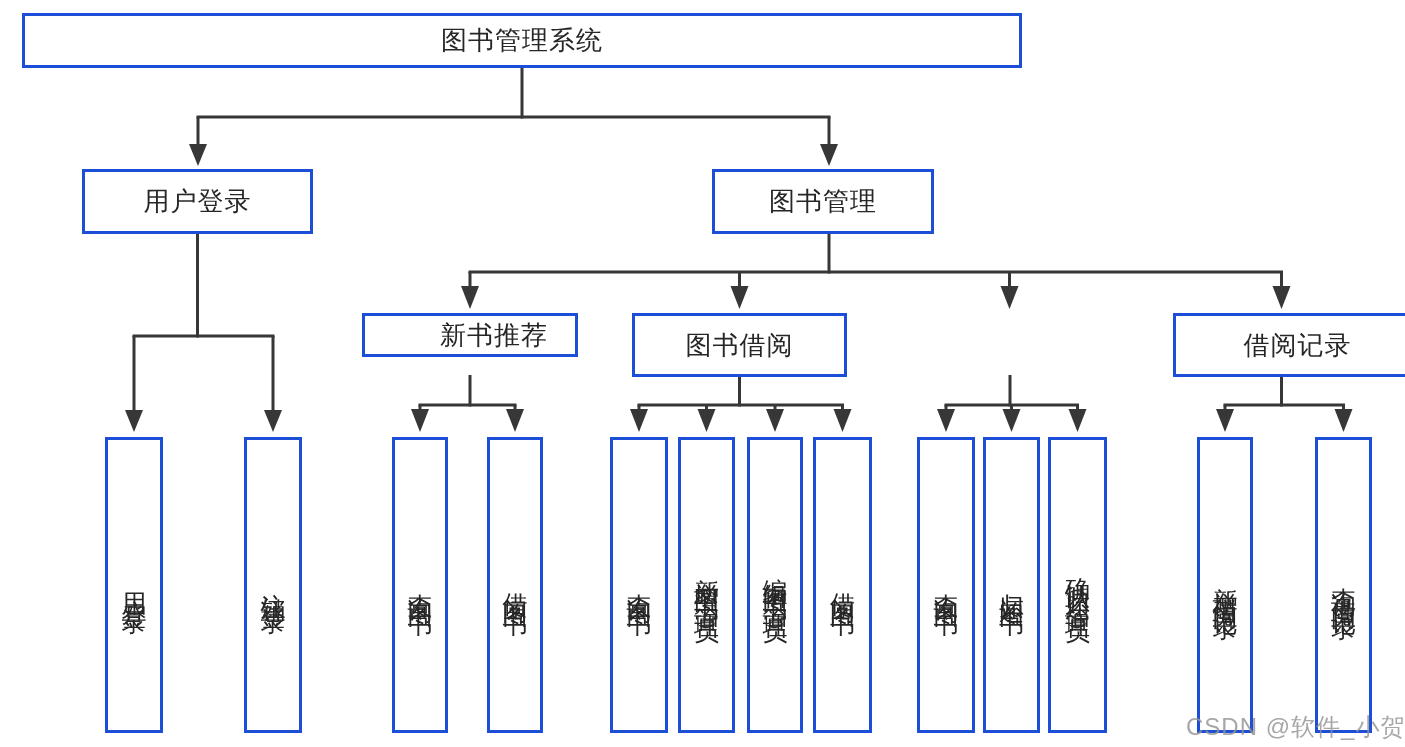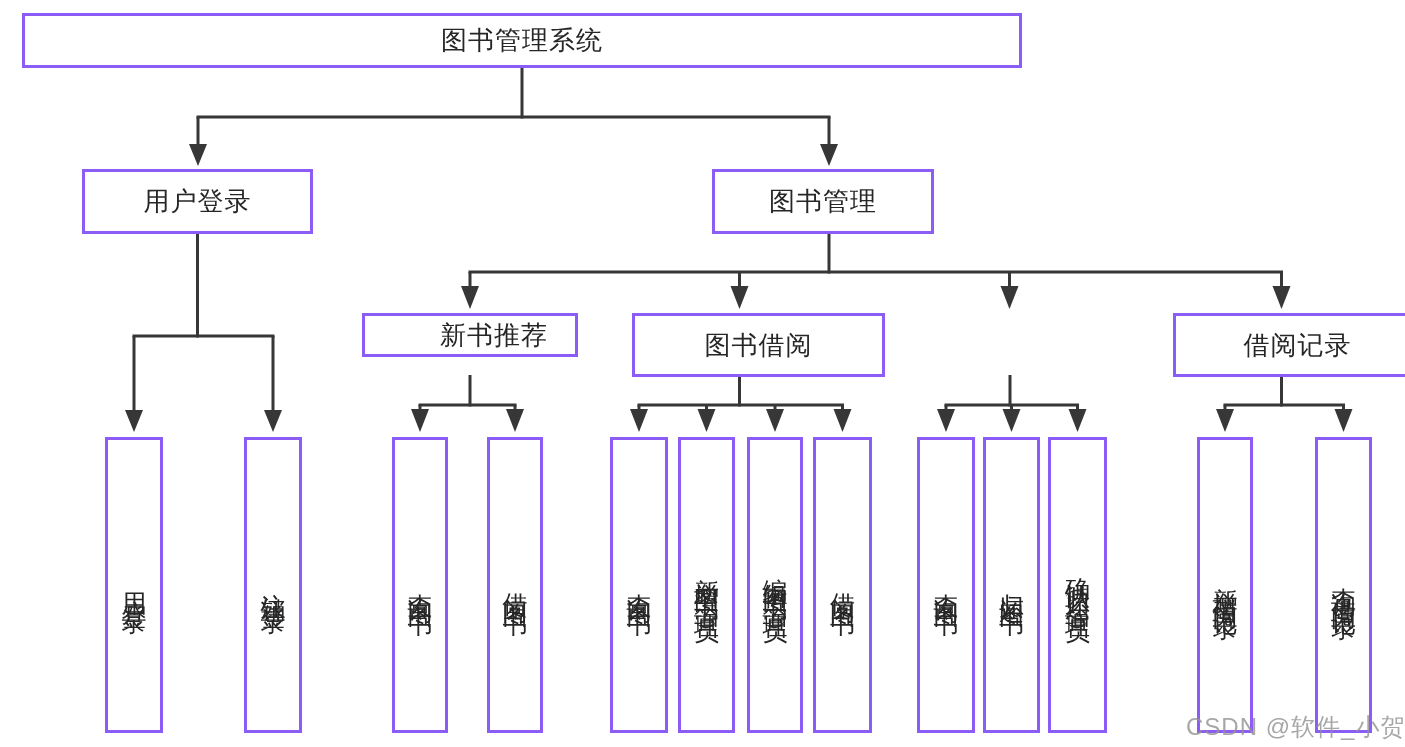--- a/index.html
+++ b/index.html
@@ -16,21 +16,21 @@
     left: 0; top: 0;
     width: 1405px; height: 747px;
     z-index: 1;
   }
   #wires line { stroke: #373737; stroke-width: 3; }
   #wires polygon { fill: #373737; }
   .node {
     position: absolute;
     box-sizing: border-box;
     background: #ffffff;
-    border: 3px solid #8b5cf6;
+    border: 3px solid #1d4ed8;
     display: flex;
     align-items: center;
     justify-content: center;
     color: #262626;
     font-size: 26px;
     letter-spacing: 1px;
     z-index: 2;
     white-space: nowrap;
   }
   .leaf {
@@ -118,21 +118,21 @@
     <line x1="1343.5" y1="405" x2="1343.5" y2="411"></line>
     <polygon points="1334.5,409 1352.5,409 1343.5,432"></polygon>
   </svg>
 
   <div class="node" style="left:22px;top:13px;width:1000px;height:55px;">图书管理系统</div>
 
   <div class="node" style="left:82px;top:169px;width:231px;height:65px;">用户登录</div>
   <div class="node" style="left:712px;top:169px;width:222px;height:65px;">图书管理</div>
 
   <div class="node" style="left:362px;top:313px;width:216px;height:44px;padding-left:48px;">新书推荐</div>
-  <div class="node" style="left:632px;top:313px;width:253px;height:64px;">图书借阅</div>
+  <div class="node" style="left:632px;top:313px;width:215px;height:64px;">图书借阅</div>
   <div class="node" style="left:1173px;top:313px;width:249px;height:64px;">借阅记录</div>
 
   <div class="node leaf" style="left:105px;top:437px;width:58px;height:296px;">用户登录</div>
   <div class="node leaf" style="left:244px;top:437px;width:58px;height:296px;">注销登录</div>
 
   <div class="node leaf" style="left:392px;top:437px;width:56px;height:296px;">查询图书</div>
   <div class="node leaf" style="left:487px;top:437px;width:56px;height:296px;">借阅图书</div>
 
   <div class="node leaf" style="left:610px;top:437px;width:58px;height:296px;">查询图书</div>
   <div class="node leaf" style="left:678px;top:437px;width:57px;height:296px;">新增图书（管理员）</div>

